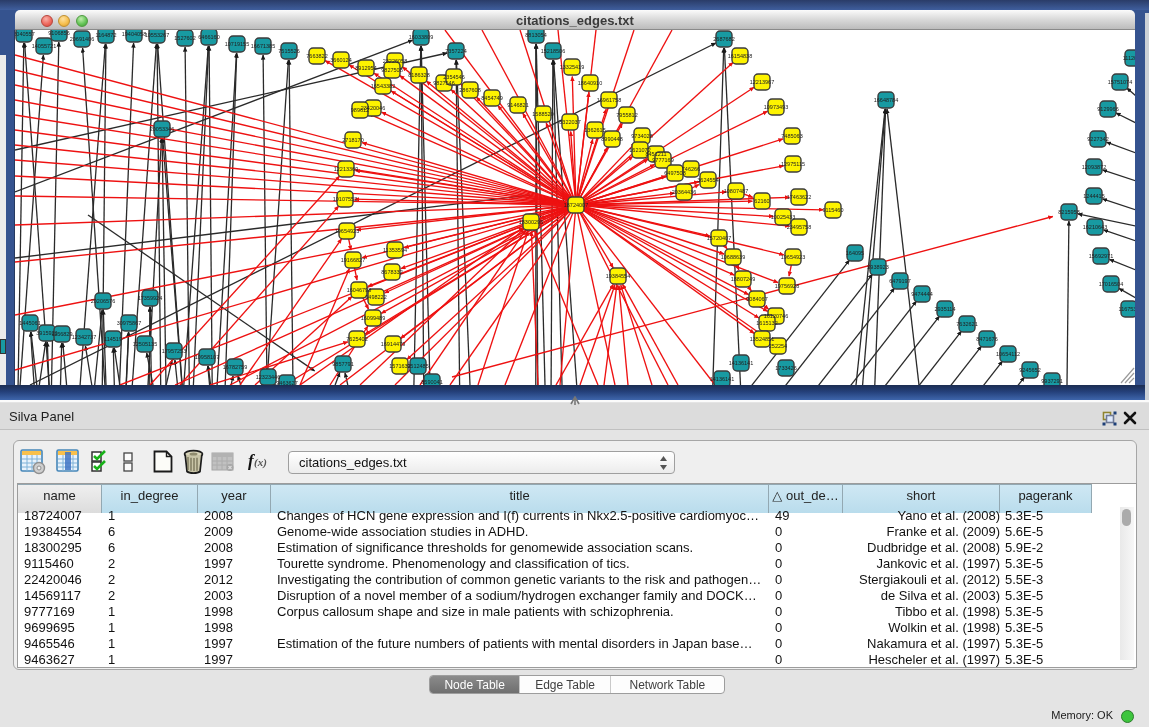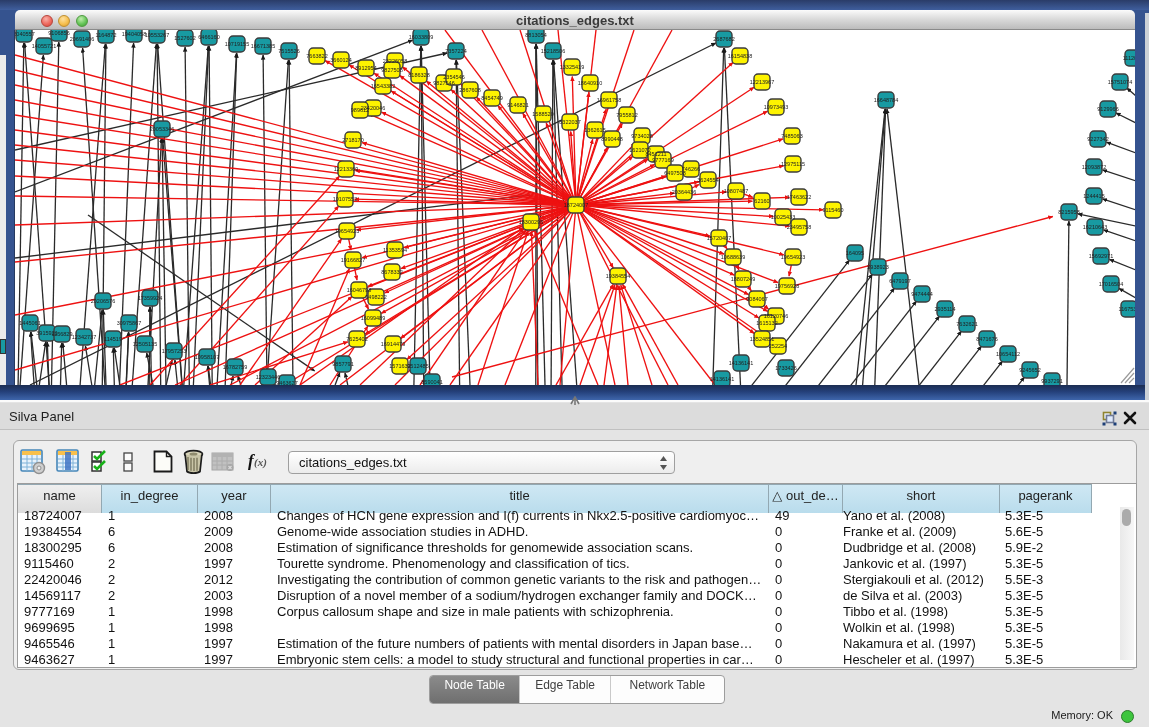--- a/index.html
+++ b/index.html
@@ -17,22 +17,22 @@
 #canvas{left:15px;top:30px;width:1120px;height:355px;background:#fff;overflow:hidden}
 
 #panel{left:0;top:400px;width:1149px;height:327px;background:#e4e4e4;border-top:2px solid #fbfbfb}
 #ptitle{left:0;top:403px;width:1149px;height:27px;background:#dcdcdc;border-bottom:1px solid #c0c0c0}
 #ptitle .t{position:absolute;left:9px;top:6px;font-size:13px;color:#1e1e1e}
 #container{left:13px;top:440px;width:1124px;height:230px;background:#efefef;border:1px solid #a6a6a6;border-radius:6px}
 #thead{left:18px;top:484px;height:22px;font-size:13px;color:#222}
 .hc{position:absolute;top:0;height:29px;background:linear-gradient(#cfe8f4,#b9dcec);border-right:1px solid #93a8b2;border-top:1px solid #93a8b2;text-align:center;line-height:22px}
 .trow{position:absolute;left:18px;width:1100px;height:16px;font-size:13px;color:#111}
 .trow span{position:absolute;top:1px;white-space:nowrap}
-.trow .ctr{text-align:left}
-#tabs{left:429px;top:675px;width:296px;height:29px;border:1px solid #9d9d9d;border-radius:4px;background:#fdfdfd;font-size:12px;display:flex;overflow:hidden}
+.trow .ctr{text-align:right}
+#tabs{left:429px;top:675px;width:296px;height:19px;border:1px solid #9d9d9d;border-radius:4px;background:#fdfdfd;font-size:12px;display:flex;overflow:hidden}
 #tabs div{height:100%;line-height:18px;text-align:center;color:#404040}
 #tabs .sel{background:linear-gradient(#8b8b8b,#6f6f6f);color:#fff}
 #mem{right:36px;top:709px;font-size:11px;color:#1a1a1a}
 </style></head><body>
 <div class="abs" id="topstrip"></div>
 <div class="abs" id="botstrip"></div>
 <div class="abs" id="lsliver"></div>
 <div class="abs" style="left:0;top:339px;width:6px;height:15px;background:#189aa2;border:1px solid #333"></div>
 <div class="abs" id="rsliver"></div>
 <div class="abs" id="rstrip2"></div>
@@ -705,21 +705,20 @@
     <span style="left:186px">1997</span>
     <span style="left:259px">Estimation of the future numbers of patients with mental disorders in Japan base…</span>
     <span style="left:757px">0</span>
     <span class="ctr" style="left:825px;width:157px">Nakamura et al. (1997)</span>
     <span style="left:987px">5.3E-5</span>
   </div>
 <div class="trow" style="top:651px">
 <span style="left:6px">9463627</span>
     <span style="left:90px">1</span>
     <span style="left:186px">1997</span>
-    <span style="left:259px">Embryonic stem cells: a model to study structural and functional properties in car…</span>
     <span style="left:757px">0</span>
     <span class="ctr" style="left:825px;width:157px">Hescheler et al. (1997)</span>
     <span style="left:987px">5.3E-5</span>
   </div>
 
 <div class="abs" style="left:1120px;top:507px;width:14px;height:153px;background:linear-gradient(90deg,#e9e9e9,#f7f7f7)"></div>
 <div class="abs" style="left:1122px;top:509px;width:9px;height:17px;background:#ababab;border-radius:5px"></div>
 <div class="abs" id="tabs">
     <div class="sel" style="width:90px">Node Table</div>
     <div style="width:91px;border-left:1px solid #c9c9c9">Edge Table</div>

